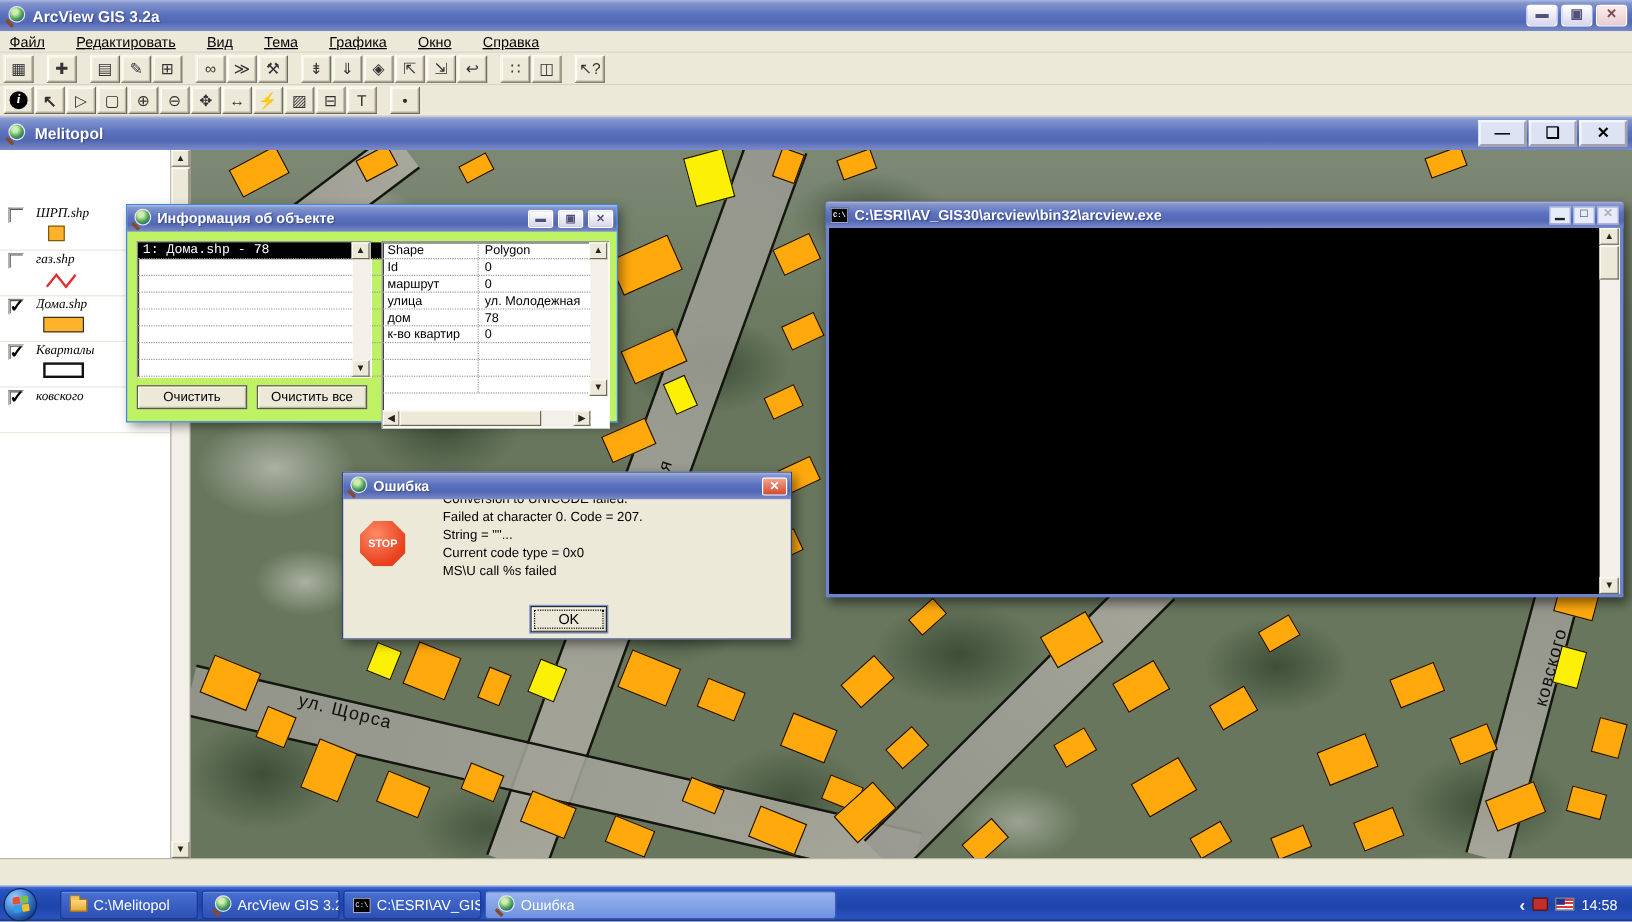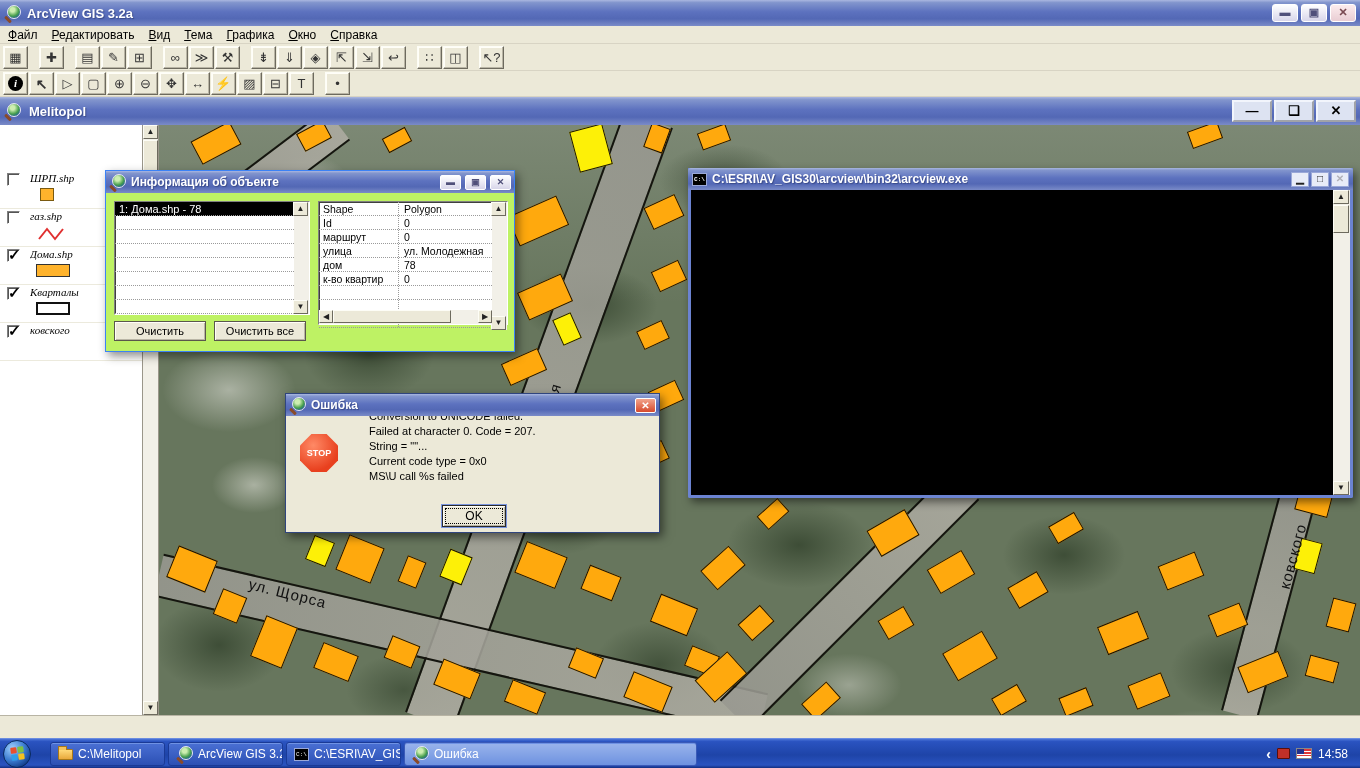--- a/index.html
+++ b/index.html
@@ -19,22 +19,22 @@
   
   #main-titlebar { position:absolute; left:0; top:0; width:1360px; height:26px; padding:0 4px; }
   #main-titlebar .title { font-size:13px; margin-left:6px; text-shadow:1px 1px 1px #3a4a88; }
   .winbtns { margin-left:auto; display:flex; gap:3px; }
   .winbtn { width:26px; height:18px; border-radius:3px; border:1px solid #fff;
             background:linear-gradient(#fefeff,#d8d6ea); color:#50507a; font-size:11px;
             line-height:15px; text-align:center; font-weight:bold; }
   .winbtn.close { background:linear-gradient(#fcecee,#e9cdd3); color:#7a4a52; }
 
   #menubar { position:absolute; left:0; top:26px; width:1360px; height:18px; background:#ece9d8;
-             display:flex; align-items:center; gap:14px; padding:0 8px; font-size:12px; color:#000;
-             border-bottom:1px solid #d8d4c4; }
+             display:flex; align-items:center; gap:26px; padding:0 8px; font-size:12px; color:#000;
+             border-bottom:1px solid #d8d4c4;text-decoration:underline; }
   .menu-item { cursor:default; }
 
   .toolbar { position:absolute; left:0; width:1360px; background:#ece9d8; display:flex;
              align-items:center; border-bottom:1px solid #d8d4c4; }
   #toolbar1 { top:44px; height:27px; padding:1px 3px; }
   #toolbar2 { top:71px; height:26px; padding:1px 3px; }
   .tbtn { width:25px; height:23px; margin-right:1px; font-size:13px; color:#333;
           display:flex; align-items:center; justify-content:center; }
   .tbtn span { pointer-events:none; }
   .tb-gap { width:10px; }
@@ -124,24 +124,24 @@
                  border:1px solid #3b82f6; box-shadow:3px 4px 9px rgba(0,0,0,.45); background:#bef264; }
   #info-dialog .titlebar { height:22px; padding:0 3px; font-size:12px; }
   #info-dialog .titlebar .title { margin-left:5px; text-shadow:1px 1px 1px #3a4a88; }
   .smallbtn { width:21px; height:15px; border-radius:2px; border:1px solid #fff;
               background:linear-gradient(#fefeff,#d8d6ea); color:#50507a; font-size:9px;
               line-height:12px; text-align:center; font-weight:bold; }
   #info-body { position:absolute; left:0; top:22px; right:0; bottom:0; }
   #info-list { position:absolute; left:8px; top:8px; width:196px; height:114px; background:#fff;
                border:1px solid; border-color:#808080 #fff #fff #808080; box-shadow:inset 1px 1px 0 #404040; }
   .ilist-row { height:14px; border-bottom:1px dotted #9a9a9a; font-size:11px; line-height:14px;
-               padding-left:4px; width:179px; overflow:hidden; white-space:nowrap; }
+               padding-left:4px; width:204px; overflow:hidden; white-space:nowrap;font-family:Liberation Mono, monospace; }
   .ilist-row.sel { background:#000; color:#fff; }
   #info-list .vscroll { position:absolute; right:0; top:0; width:15px; height:112px; background:#f2f0e8; }
-  #info-table { position:absolute; left:212px; top:8px; width:190px; height:124px; background:#fff;
+  #info-table { position:absolute; left:212px; top:8px; width:190px; height:156px; background:#fff;
                 border:1px solid; border-color:#808080 #fff #fff #808080; box-shadow:inset 1px 1px 0 #404040; }
   .attr-row { display:grid; grid-template-columns:80px 1fr; height:14px; font-size:10.5px;
               line-height:14px; border-bottom:1px dotted #9a9a9a; width:173px; }
   .attr-row .f { padding-left:4px; border-right:1px dotted #9a9a9a; overflow:hidden; white-space:nowrap; }
   .attr-row .v { padding-left:5px; overflow:hidden; white-space:nowrap; }
   #info-table .vscroll { position:absolute; right:0; top:0; width:15px; height:128px; background:#f2f0e8; }
   #info-table .hscroll { position:absolute; left:0; bottom:0; height:14px; width:173px; background:#f2f0e8; }
   .dlgbtn { position:absolute; height:20px; background:#ece9d8; font-size:11px;
             border:1px solid #5a574c; box-shadow:inset 1px 1px 0 #fffef8, inset -1px -1px 0 #b9b5a5;
             text-align:center; line-height:18px; color:#000; }

